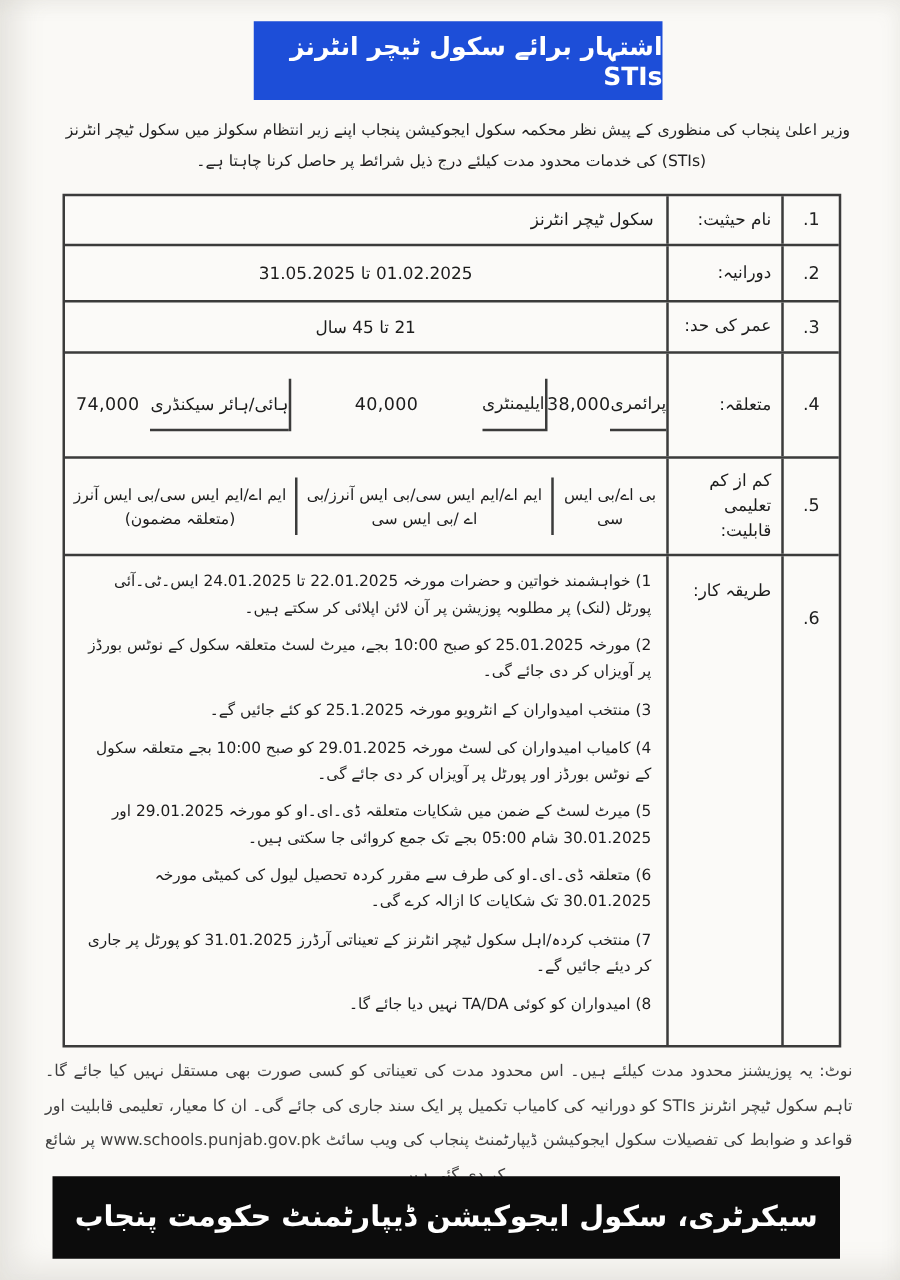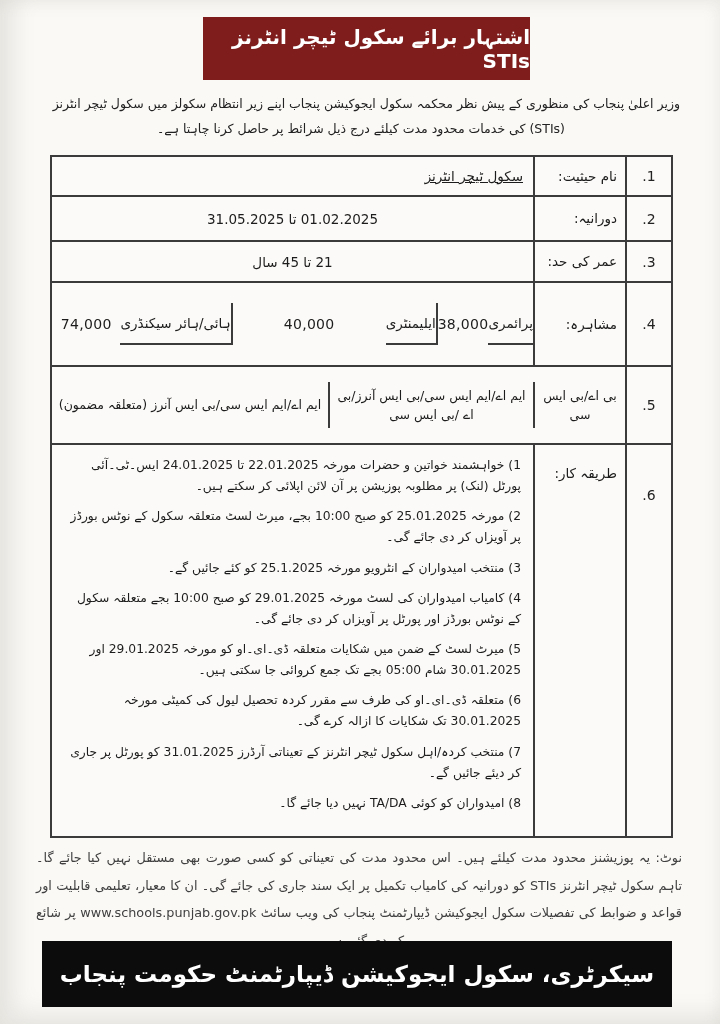--- a/index.html
+++ b/index.html
@@ -13,21 +13,21 @@
     position: relative;
     width: 720px; height: 1024px;
     background: #faf9f6;
     box-shadow: inset 14px -10px 22px rgba(120,110,100,0.14),
                 inset -4px 6px 14px rgba(120,110,100,0.07);
     color: #1c1c1c;
   }
   
   .title-box {
     position: absolute; left: 203px; top: 17px; width: 327px; height: 63px;
-    background: #7f1d1d; color: #ffffff;
+    background: #1d4ed8; color: #ffffff;
     display: flex; align-items: center; justify-content: center;
     font-size: 20px; font-weight: bold;
     direction: rtl;
   }
   
   .intro {
     position: absolute; top: 92px; left: 42px; right: 40px;
     direction: rtl; font-size: 12.5px; line-height: 1.85; color: #222;
   }
   .intro-l1 { text-align: right; }
@@ -57,21 +57,21 @@
     font-size: 14px; color: #222;
     direction: ltr;
   }
   .cell-label {
     flex: 0 0 92px; justify-content: flex-start;
     border-left: 2px solid #3b3b3b;
     padding: 2px 8px; font-size: 13.5px; font-weight: 500;
     line-height: 1.5;
   }
   .cell-content { flex: 1 1 auto; font-size: 13.5px; padding: 2px 10px; }
-  .val-right { justify-content: flex-start; text-decoration: underline; }      
+  .val-right { justify-content: flex-start; }      
   .val-center { justify-content: center; padding: 0; }
   
   .lvl-grid { flex: 1 1 auto; display: flex; flex-direction: row; padding: 0; }
   .lvl-col {
     display: flex; flex-direction: row; box-sizing: border-box;
   }
   .lvl-col:not(:last-child) { border-left: 2px solid #3b3b3b; }
   .col-primary { flex: 0 0 92px; }
   .col-elementary { flex: 0 0 205px; }
   .col-high { flex: 1 1 auto; }
@@ -142,39 +142,40 @@
     </div>
 
     <div class="t-row r3">
       <div class="cell cell-num">.3</div>
       <div class="cell cell-label">عمر کی حد:</div>
       <div class="cell cell-content val-center">21 تا 45 سال</div>
     </div>
 
     <div class="t-row r4">
       <div class="cell cell-num">.4</div>
-      <div class="cell cell-label">مشاہرہ:</div>
+      <div class="cell cell-label">متعلقہ:</div>
       <div class="cell cell-content lvl-grid">
         <div class="lvl-col col-primary">
           <div class="lvl-head">پرائمری</div>
           <div class="lvl-val">38,000</div>
         </div>
         <div class="lvl-col col-elementary">
           <div class="lvl-head">ایلیمنٹری</div>
           <div class="lvl-val">40,000</div>
         </div>
         <div class="lvl-col col-high">
           <div class="lvl-head">ہائی/ہائر سیکنڈری</div>
           <div class="lvl-val">74,000</div>
         </div>
       </div>
     </div>
 
     <div class="t-row r5">
       <div class="cell cell-num">.5</div>
+      <div class="cell cell-label">کم از کم تعلیمی قابلیت:</div>
       <div class="cell cell-content lvl-grid">
         <div class="lvl-col col-primary">
           <div class="lvl-qual">بی اے/بی ایس سی</div>
         </div>
         <div class="lvl-col col-elementary">
           <div class="lvl-qual">ایم اے/ایم ایس سی/بی ایس آنرز/بی اے /بی ایس سی</div>
         </div>
         <div class="lvl-col col-high">
           <div class="lvl-qual">ایم اے/ایم ایس سی/بی ایس آنرز (متعلقہ مضمون)</div>
         </div>

